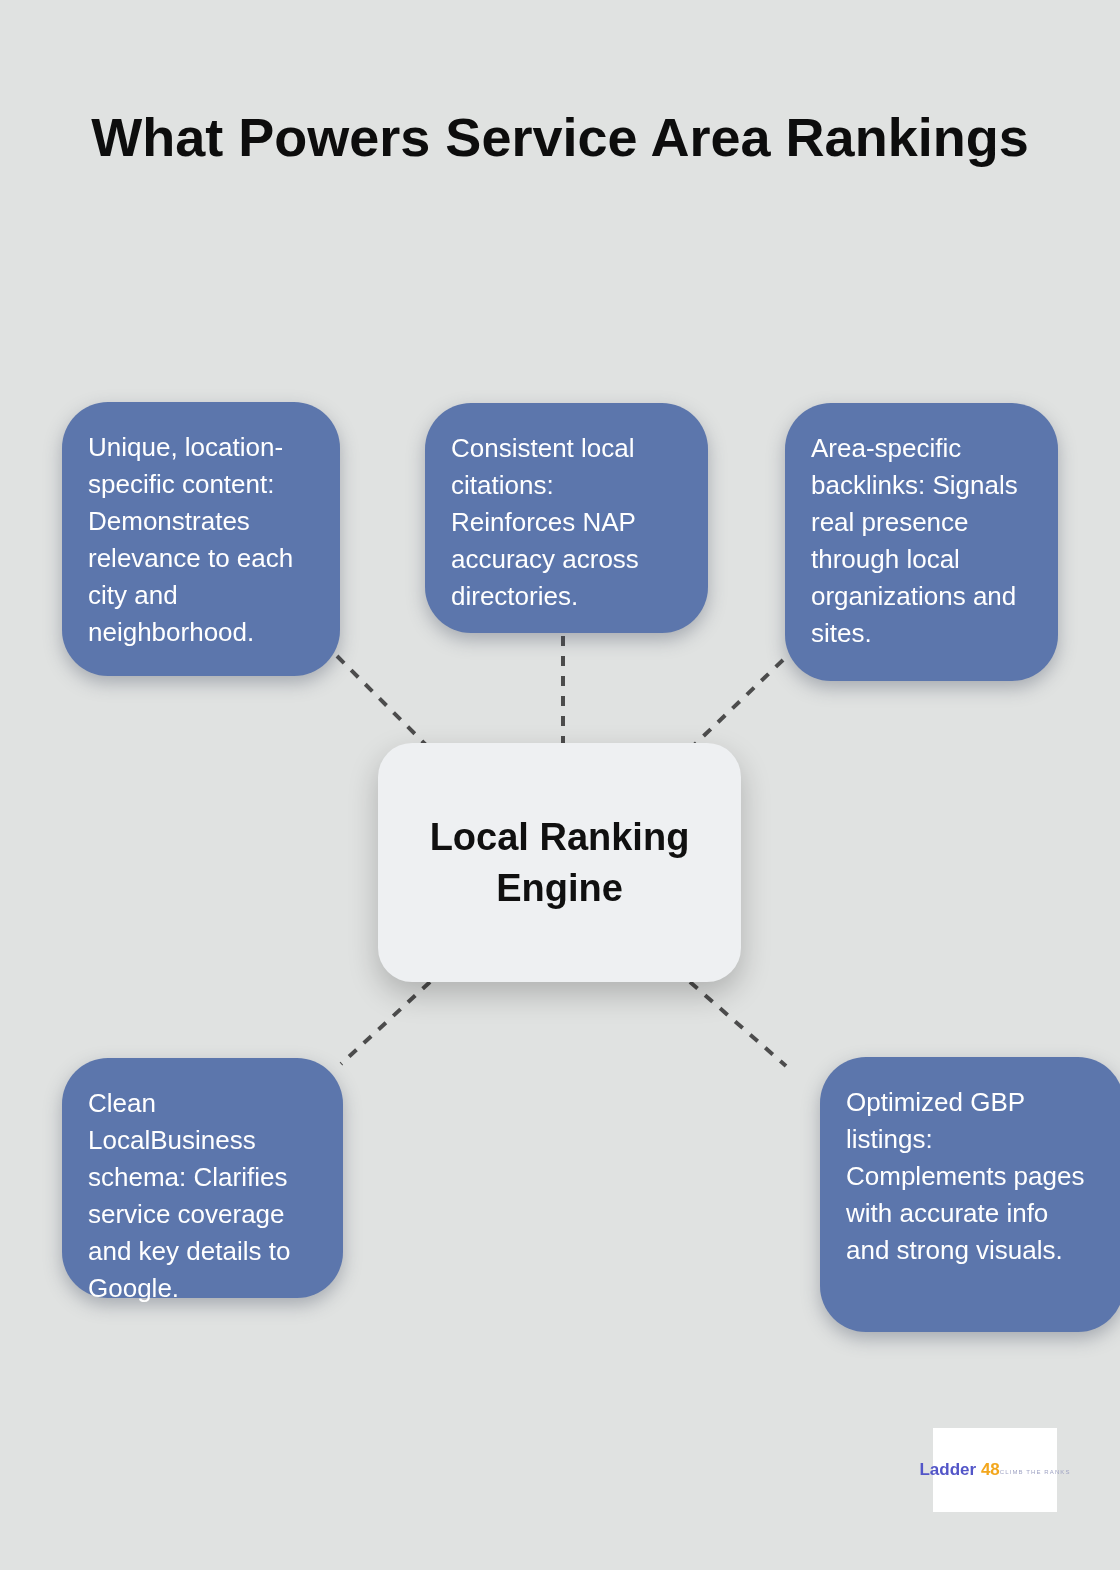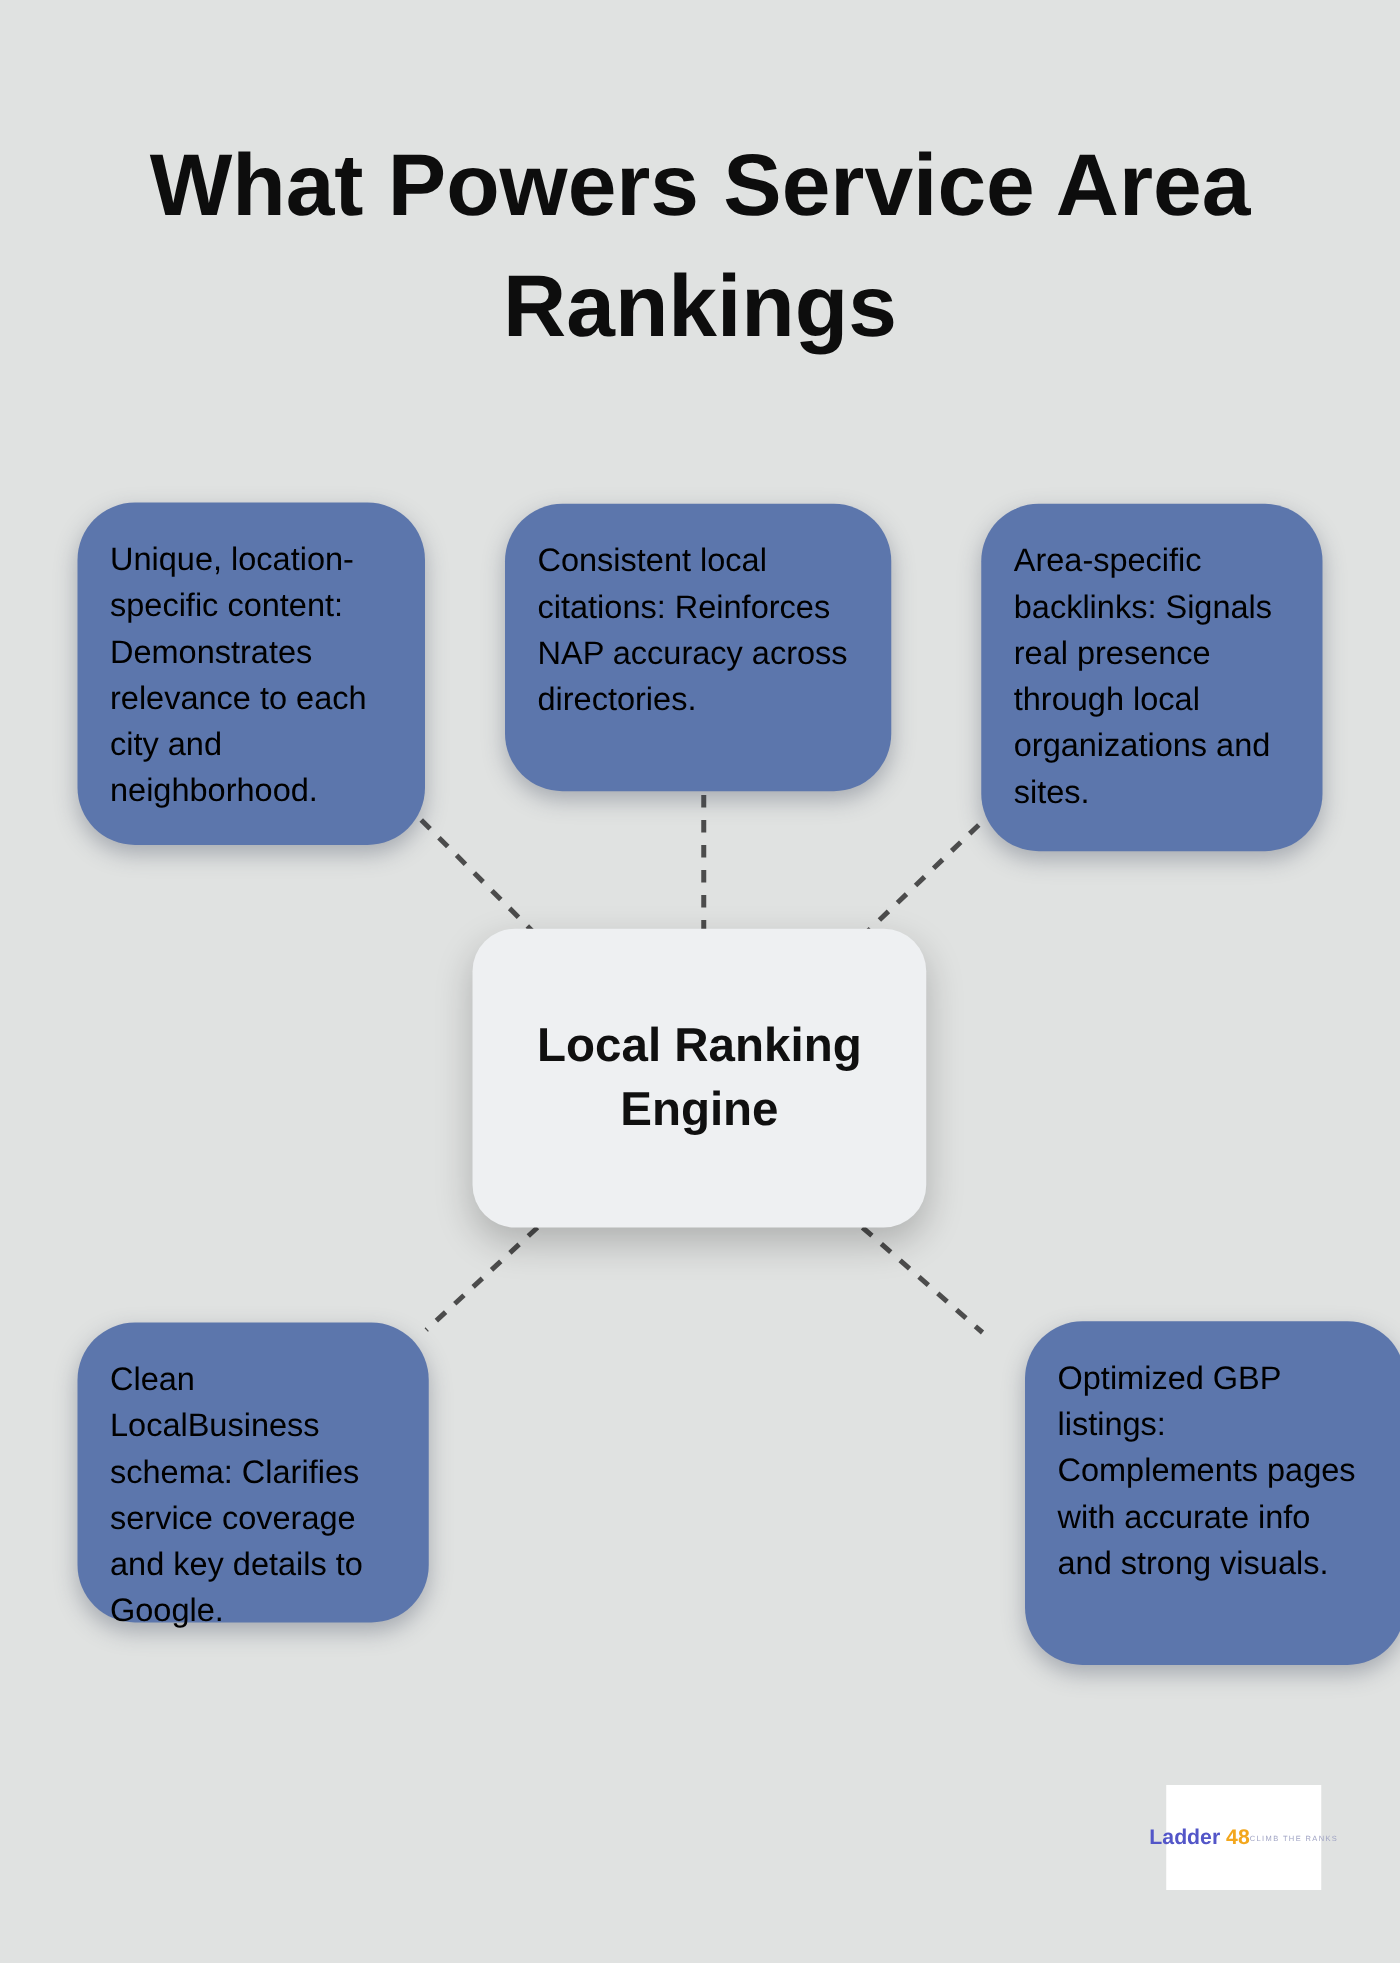--- a/index.html
+++ b/index.html
@@ -11,45 +11,45 @@
     overflow: hidden;
   }
   .canvas { position: absolute; left: 0; top: 0; width: 1120px; height: 1570px; }
 
   .title {
     position: absolute;
     top: 100px; left: 50%;
     transform: translateX(-50%);
     width: 940px;
     text-align: center;
-    font-size: 70px;
+    font-size: 54px;
     font-weight: bold;
     color: #0d0d0d;
     line-height: 1.38;
   }
 
   .connectors { position: absolute; left: 0; top: 0; width: 1120px; height: 1570px; }
   .connectors line {
     stroke: #4c4c4c;
     stroke-width: 4;
     stroke-dasharray: 10 10;
   }
 
   .factor-card {
     position: absolute;
     background: #5c76ac;
     border-radius: 46px;
-    color: #000000;
+    color: #ffffff;
     font-size: 26px;
     line-height: 1.42;
     padding: 27px 26px;
     box-shadow: 0 7px 18px rgba(60, 70, 90, 0.35);
   }
   .card-1 { left: 62px;  top: 402px;  width: 278px; height: 274px; }
-  .card-2 { left: 404px; top: 403px;  width: 309px; height: 230px; }
+  .card-2 { left: 425px; top: 403px;  width: 283px; height: 230px; }
   .card-3 { left: 785px; top: 403px;  width: 273px; height: 278px; }
   .card-4 { left: 62px;  top: 1058px; width: 281px; height: 240px; }
   .card-5 { left: 780px; top: 1057px; width: 304px; height: 275px; margin-left: 40px; }
 
   .center-card {
     position: absolute;
     left: 378px; top: 743px;
     width: 363px; height: 239px;
     background: #eef0f2;
     border-radius: 34px;

